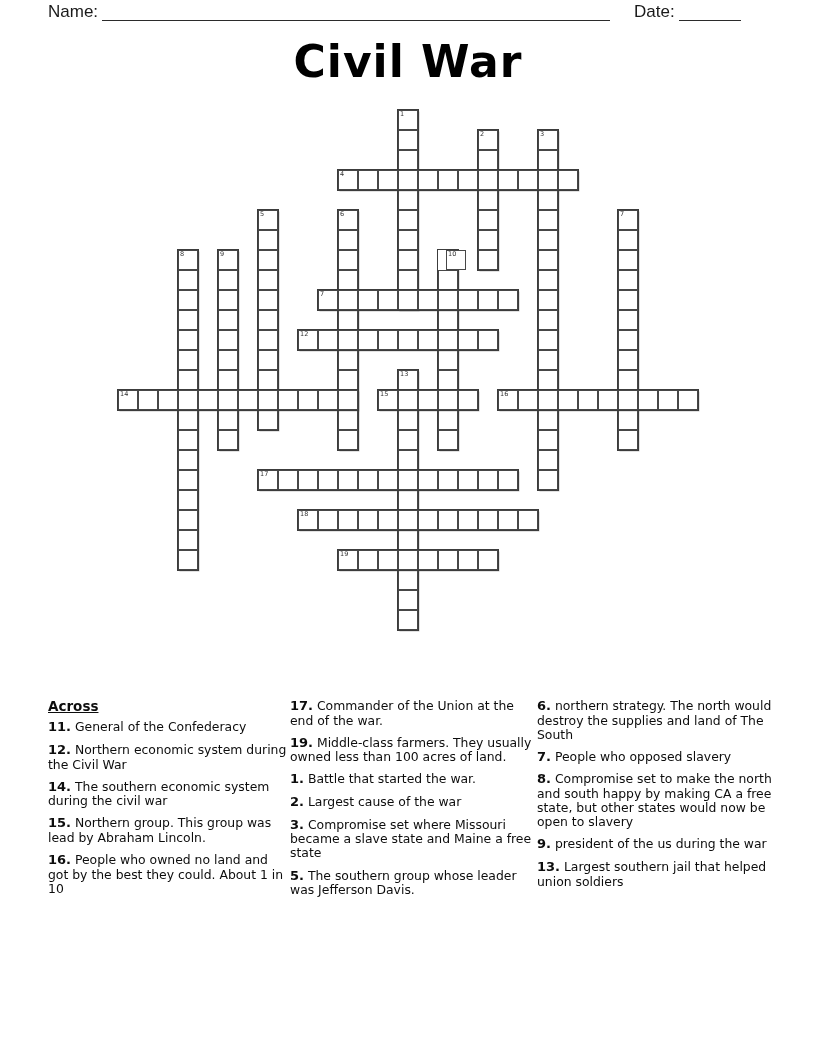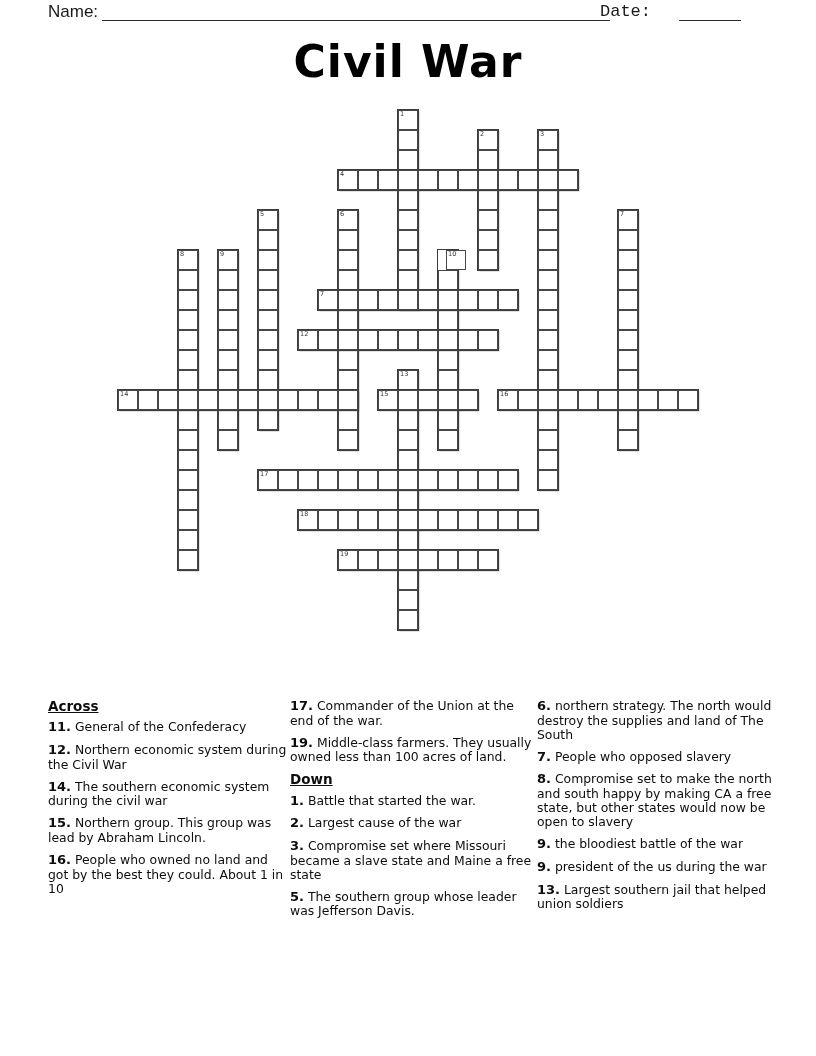--- a/index.html
+++ b/index.html
@@ -1,21 +1,21 @@
 <!DOCTYPE html>
 <html><head>
 <meta charset="utf-8">
 <style>
   html,body{margin:0;padding:0;background:#fff;}
   .page{position:relative;width:816px;height:1056px;background:#ffffff;overflow:hidden;
         font-family:"DejaVu Sans",sans-serif;color:#111;}
   
   .hdr-label{position:absolute;top:2px;font-size:17px;color:#1a1a1a;font-family:"Liberation Sans",sans-serif;}
   #name-label{left:48px;}
-  #date-label{left:600px;font-family:Liberation Mono, monospace;}
+  #date-label{left:634px;}
   .fill-line{position:absolute;border-bottom:1.6px solid #2b2b2b;height:18px;top:2px;}
   #name-line{left:102px;width:508px;}
   #date-line{left:679px;width:62px;}
   
   .title{position:absolute;top:36px;left:0;width:816px;text-align:center;
          font-size:44px;font-weight:bold;letter-spacing:1px;color:#000;}
   
   #grid{position:absolute;left:118px;top:110px;width:580px;height:520px;}
   .word{position:absolute;outline:1px solid #3c3c3c;box-shadow:1.5px 1.5px 0 rgba(90,90,90,0.35);background:transparent;}
   .cell{position:absolute;width:20px;height:20px;box-sizing:border-box;
@@ -337,27 +337,25 @@
       <div class="clue-header">Across</div>
       <div class="clue"><b>11.</b> General of the Confederacy</div>
       <div class="clue"><b>12.</b> Northern economic system during the Civil War</div>
       <div class="clue"><b>14.</b> The southern economic system during the civil war</div>
       <div class="clue"><b>15.</b> Northern group. This group was lead by Abraham Lincoln.</div>
       <div class="clue"><b>16.</b> People who owned no land and got by the best they could. About 1 in 10</div>
     </div>
   <div class="clue-col" id="clue-col-1">
       <div class="clue"><b>17.</b> Commander of the Union at the end of the war.</div>
       <div class="clue"><b>19.</b> Middle-class farmers. They usually owned less than 100 acres of land.</div>
-      <div class="clue-header">Down</div>
       <div class="clue"><b>1.</b> Battle that started the war.</div>
       <div class="clue"><b>2.</b> Largest cause of the war</div>
       <div class="clue"><b>3.</b> Compromise set where Missouri became a slave state and Maine a free state</div>
       <div class="clue"><b>5.</b> The southern group whose leader was Jefferson Davis.</div>
     </div>
   <div class="clue-col" id="clue-col-2">
       <div class="clue"><b>6.</b> northern strategy. The north would destroy the supplies and land of The South</div>
       <div class="clue"><b>7.</b> People who opposed slavery</div>
       <div class="clue"><b>8.</b> Compromise set to make the north and south happy by making CA a free state, but other states would now be open to slavery</div>
-      <div class="clue"><b>9.</b> the bloodiest battle of the war</div>
       <div class="clue"><b>9.</b> president of the us during the war</div>
       <div class="clue"><b>13.</b> Largest southern jail that helped union soldiers</div>
     </div>
 </div>
 
 </body></html>

